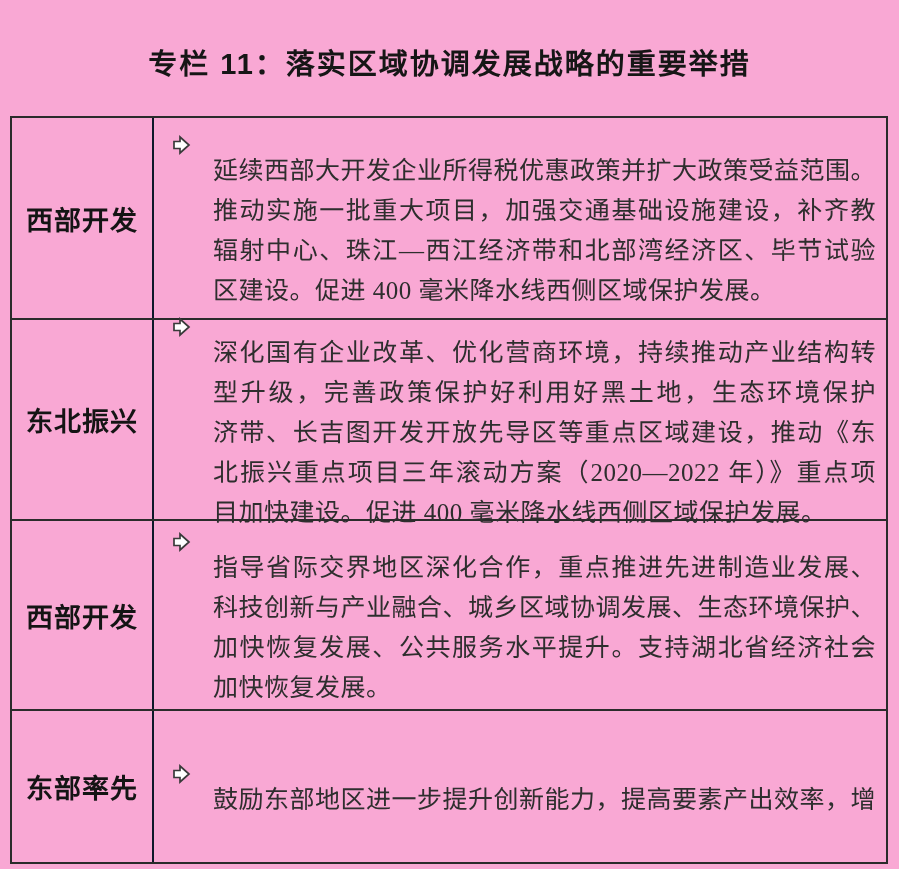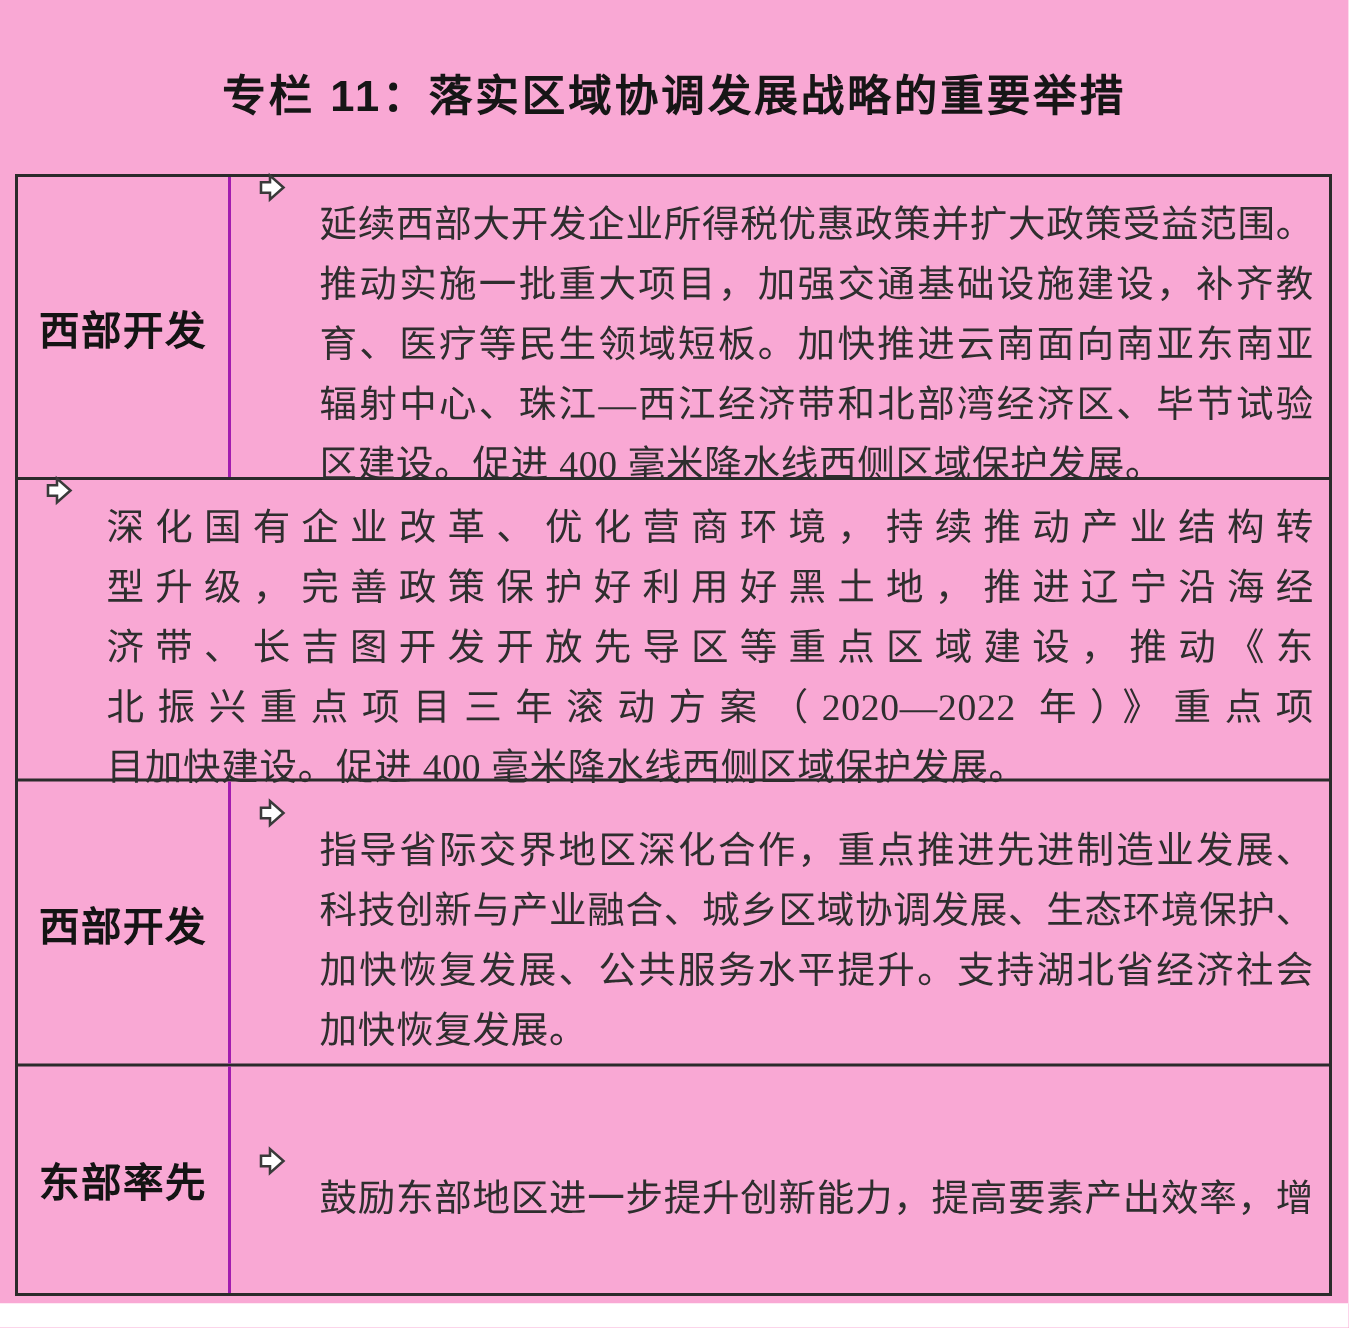--- a/index.html
+++ b/index.html
@@ -39,21 +39,21 @@
     border-top: 2px solid #2b2b2b;
   }
   .row:first-child { border-top: none; }
   .row:nth-child(1) { height: 200px; }
   .row:nth-child(2) { height: 199px; }
   .row:nth-child(3) { height: 188px; }
   .row:nth-child(4) { height: 151px; }
   .label-cell {
     width: 140px;
     flex: 0 0 140px;
-    border-right: 2px solid #a21caf;
+    border-right: 2px solid #0f172a;
     display: flex;
     align-items: center;
     justify-content: center;
     font-family: "Liberation Sans", sans-serif;
     font-weight: bold;
     font-size: 27px;
     letter-spacing: 1px;
     color: #141414;
   }
   .content-cell {
@@ -103,37 +103,37 @@
   <div class="row">
     <div class="label-cell">西部开发</div>
     <div class="content-cell">
       <div class="content-inner">
         <svg class="bullet" viewBox="0 0 20 22" xmlns="http://www.w3.org/2000/svg">
           <path d="M2 7.5 L8 7.5 L8 3 L17 11 L8 19 L8 14.5 L2 14.5 Z" fill="#ffffff" stroke="#3a3a3a" stroke-width="1.7" stroke-linejoin="miter"></path>
         </svg>
         <div class="para">
               <div class="line just">延续西部大开发企业所得税优惠政策并扩大政策受益范围。</div>
               <div class="line just">推动实施一批重大项目，加强交通基础设施建设，补齐教</div>
-              <div class="line just">育、医疗等民生领域短板。加快推进云南面向南亚东南亚</div>
               <div class="line just">辐射中心、珠江—西江经济带和北部湾经济区、毕节试验</div>
               <div class="line">区建设。促进 400 毫米降水线西侧区域保护发展。</div>
             </div>
       </div>
     </div>
   </div>
 
   <div class="row">
+    <div class="label-cell">东北振兴</div>
     <div class="content-cell">
       <div class="content-inner">
         <svg class="bullet" viewBox="0 0 20 22" xmlns="http://www.w3.org/2000/svg">
           <path d="M2 7.5 L8 7.5 L8 3 L17 11 L8 19 L8 14.5 L2 14.5 Z" fill="#ffffff" stroke="#3a3a3a" stroke-width="1.7" stroke-linejoin="miter"></path>
         </svg>
         <div class="para">
               <div class="line just">深化国有企业改革、优化营商环境，持续推动产业结构转</div>
-              <div class="line just">型升级，完善政策保护好利用好黑土地，推进辽宁沿海经</div>
+              <div class="line just">型升级，完善政策保护好利用好黑土地，生态环境保护</div>
               <div class="line just">济带、长吉图开发开放先导区等重点区域建设，推动《东</div>
               <div class="line just">北振兴重点项目三年滚动方案（2020—2022 年）》重点项</div>
               <div class="line">目加快建设。促进 400 毫米降水线西侧区域保护发展。</div>
             </div>
       </div>
     </div>
   </div>
 
   <div class="row">
     <div class="label-cell">西部开发</div>

